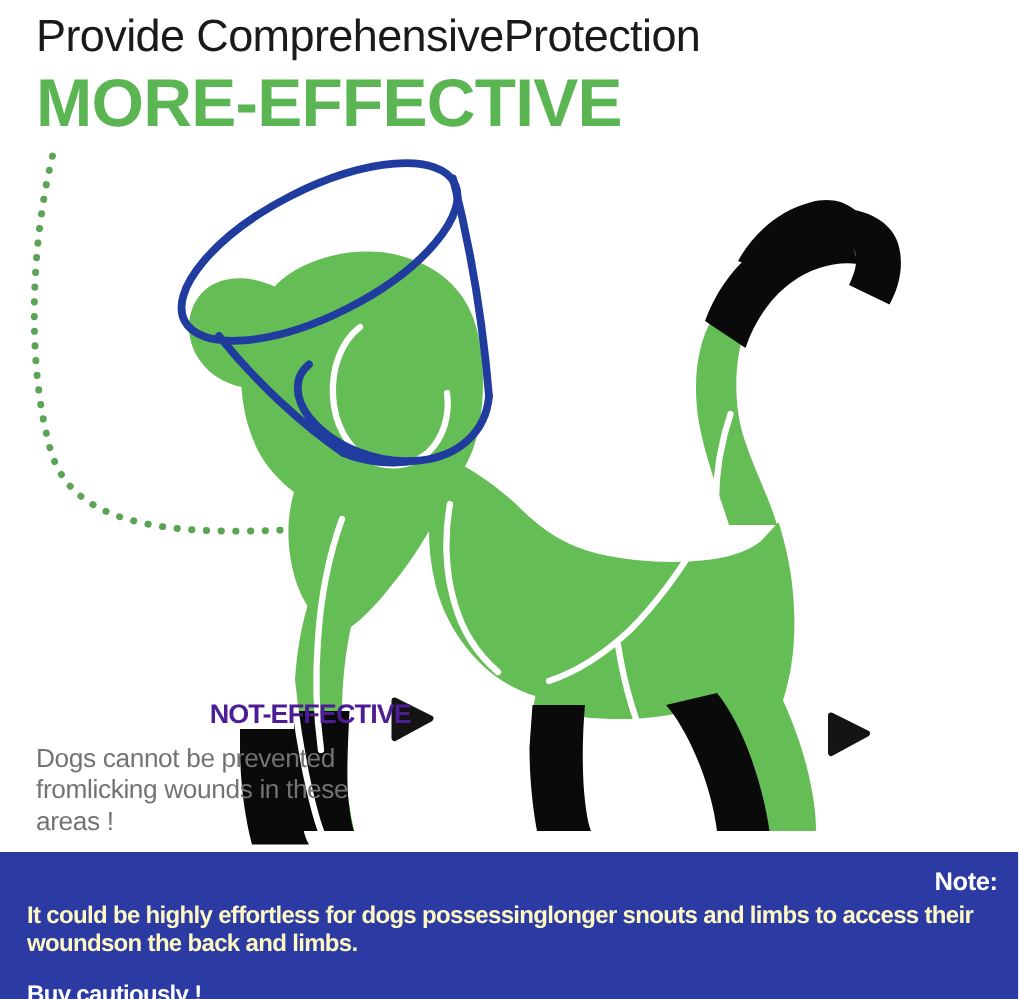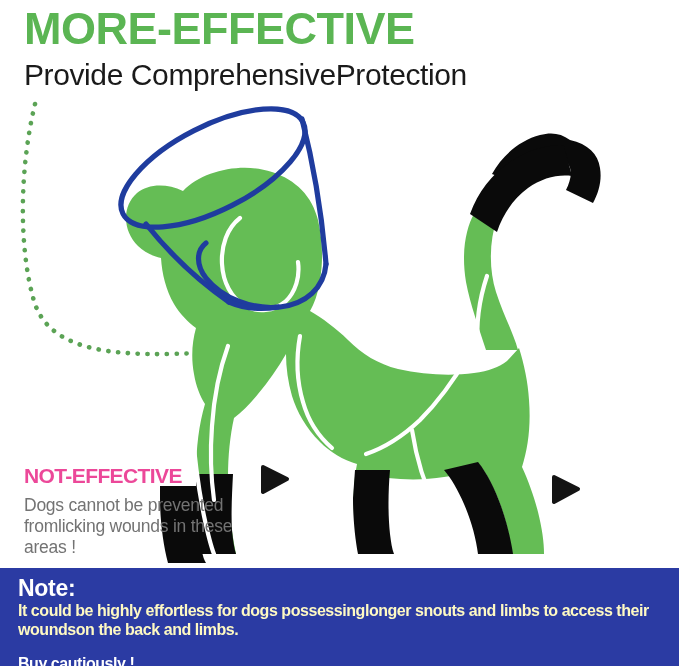--- a/index.html
+++ b/index.html
@@ -60,25 +60,26 @@
   
   #not-effective-block {
     position: absolute;
     left: 24px;
     top: 461px;
     width: 250px;
   }
   #not-effective-title {
     font-family: "Liberation Sans", sans-serif;
     font-weight: bold;
-    font-size: 21px;
+    font-size: 18px;
     line-height: 30px;
     letter-spacing: -0.6px;
-    color: #ec4899;
+    color: #4c1d95;
     white-space: nowrap;
+    text-align: right;
   }
   #not-effective-body {
     font-family: "Liberation Sans", sans-serif;
     font-weight: normal;
     font-size: 17.5px;
     line-height: 21px;
     letter-spacing: -0.25px;
     color: #737373;
     margin-top: 4px;
     width: 232px;
@@ -91,24 +92,25 @@
     top: 568px;
     width: 679px;
     height: 98px;
     background: #2B3BA3;
     box-sizing: border-box;
     padding: 8px 14px 0 18px;
   }
   #note-label {
     font-family: "Liberation Sans", sans-serif;
     font-weight: bold;
-    font-size: 23px;
+    font-size: 17px;
     line-height: 24px;
     color: #ffffff;
     letter-spacing: -0.3px;
+    text-align: right;
   }
   #note-body {
     font-family: "Liberation Sans", sans-serif;
     font-weight: bold;
     font-size: 16px;
     line-height: 19px;
     color: #fef9c3;
     letter-spacing: -0.45px;
     margin-top: 1px;
     width: 650px;
@@ -122,22 +124,22 @@
     letter-spacing: -0.45px;
     margin-top: 15px;
   }
 </style>
 </head>
 <body>
 
 <div id="page">
 
   <div id="header-block">
+    <div id="subhead">Provide ComprehensiveProtection</div>
     <div id="headline">MORE-EFFECTIVE</div>
-    <div id="subhead">Provide ComprehensiveProtection</div>
   </div>
 
   <div id="illustration">
     <svg width="679" height="470" viewBox="0 0 679 470" xmlns="http://www.w3.org/2000/svg">
 
       <g>
         <path d="M35,8 C20,70 18,150 34,205 C50,258 120,262 214,256" fill="none" stroke="#5BA355" stroke-width="4.6" stroke-linecap="round" stroke-dasharray="0.2 9.6"></path>
         <polygon points="222,240 246,240 234,259" fill="#62B257"></polygon>
       </g>
 

